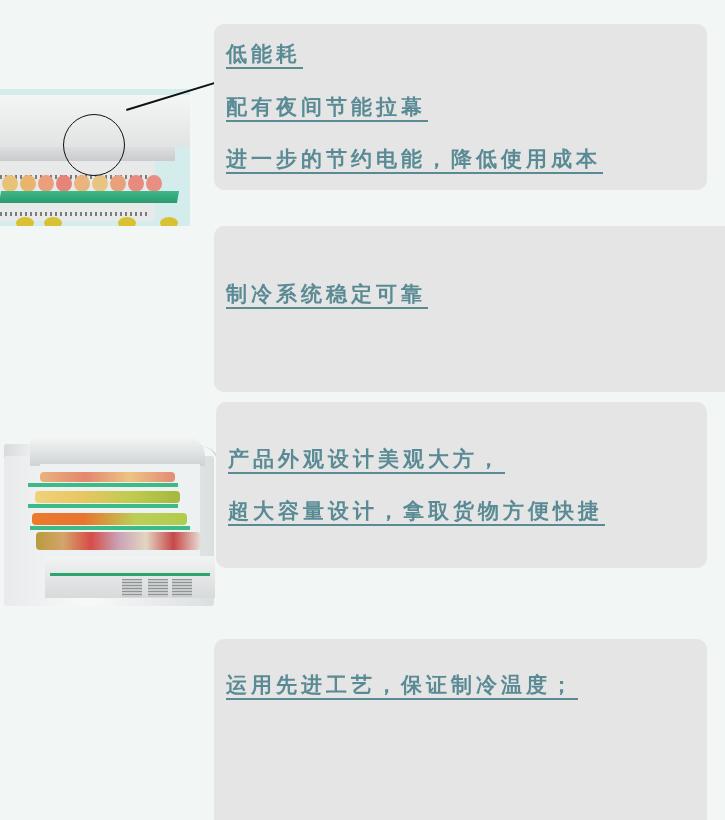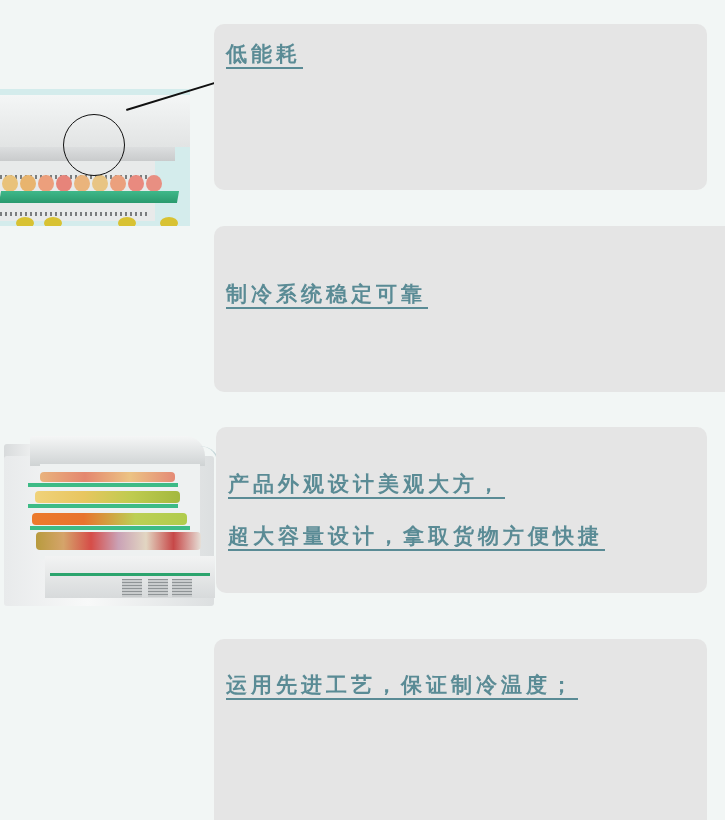--- a/index.html
+++ b/index.html
@@ -82,20 +82,22 @@
   <div class="yellow" style="left:16px"></div>
   <div class="yellow" style="left:44px"></div>
   <div class="yellow" style="left:118px"></div>
   <div class="yellow" style="left:160px"></div>
   <div class="circle"></div>
 </div>
 <div class="pointer"></div>
 
 <div class="panel" style="left:214px;top:24px;width:493px;height:166px;text-align:center;">
   <span class="line" style="top:17px">低能耗</span>
+  <span class="line" style="top:70px">配有夜间节能拉幕</span>
+  <span class="line" style="top:122px">进一步的节约电能，降低使用成本</span>
 </div>
 
 <div class="panel" style="left:214px;top:226px;width:542px;height:166px;">
   <span class="line" style="top:55px">制冷系统稳定可靠</span>
 </div>
 
 <div class="img2">
   <div class="cab-left"></div>
   <div class="cab-body"></div>
   <div class="cab-top"></div>
@@ -108,20 +110,20 @@
   <div class="cab-row" style="left:32px;top:77px;width:155px;height:12px;background:linear-gradient(90deg,#ec7a2c,#e8742e,#bccf55,#b0cc4d);"></div>
   <div class="cab-shelf" style="top:90px;left:30px;width:160px;"></div>
   <div class="cab-row" style="left:36px;top:96px;width:165px;height:18px;background:linear-gradient(90deg,#b89b3e,#d5a46a,#d64d48,#caa2b6,#e2d6c2,#c74848,#e6e0d8);"></div>
   <div class="cab-base"></div>
   <div class="cab-stripe"></div>
   <div class="vent" style="left:122px"></div>
   <div class="vent" style="left:148px"></div>
   <div class="vent" style="left:172px"></div>
 </div>
 
-<div class="panel" style="left:216px;top:427px;width:491px;height:166px;">
+<div class="panel" style="left:216px;top:402px;width:491px;height:166px;">
   <span class="line" style="top:44px">产品外观设计美观大方，</span>
   <span class="line" style="top:96px">超大容量设计，拿取货物方便快捷</span>
 </div>
 
 <div class="panel" style="left:214px;top:639px;width:493px;height:195px;">
   <span class="line" style="top:33px">运用先进工艺，保证制冷温度；</span>
 </div>
 
 </body></html>

